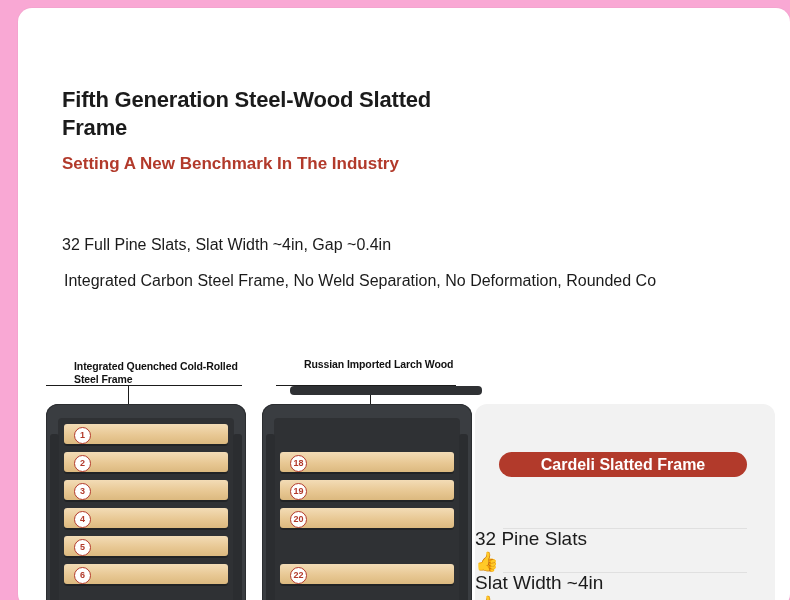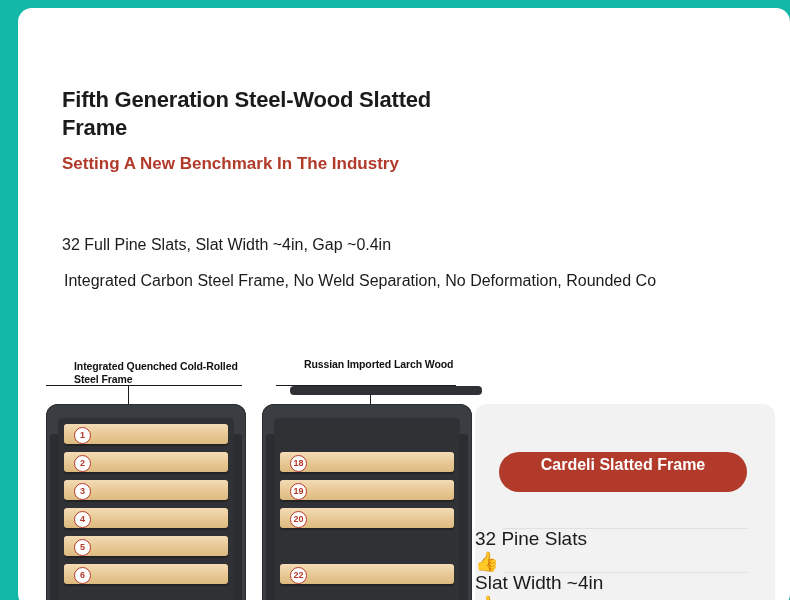--- a/index.html
+++ b/index.html
@@ -9,21 +9,21 @@
     width: 790px;
     height: 600px;
     overflow: hidden;
     font-family: "Liberation Sans", sans-serif;
   }
 
   #page {
     position: relative;
     width: 790px;
     height: 600px;
-    background: #14b8a6;
+    background: #f9a8d4;
     overflow: hidden;
   }
 
   
   .card {
     position: absolute;
     left: 18px;
     top: 8px;
     width: 772px;
     height: 600px;
@@ -190,21 +190,21 @@
     width: 300px;
     height: 212px;
     background: #f2f2f2;
     border-radius: 12px;
   }
   .spec-pill {
     position: absolute;
     left: 24px;
     top: 48px;
     width: 248px;
-    height: 40px;
+    height: 25px;
     background: #b23a2b;
     border-radius: 20px;
     color: #ffffff;
     font-size: 16px;
     font-weight: bold;
     text-align: center;
     line-height: 1.15;
     padding-top: 4px;
     box-sizing: border-box;
   }

